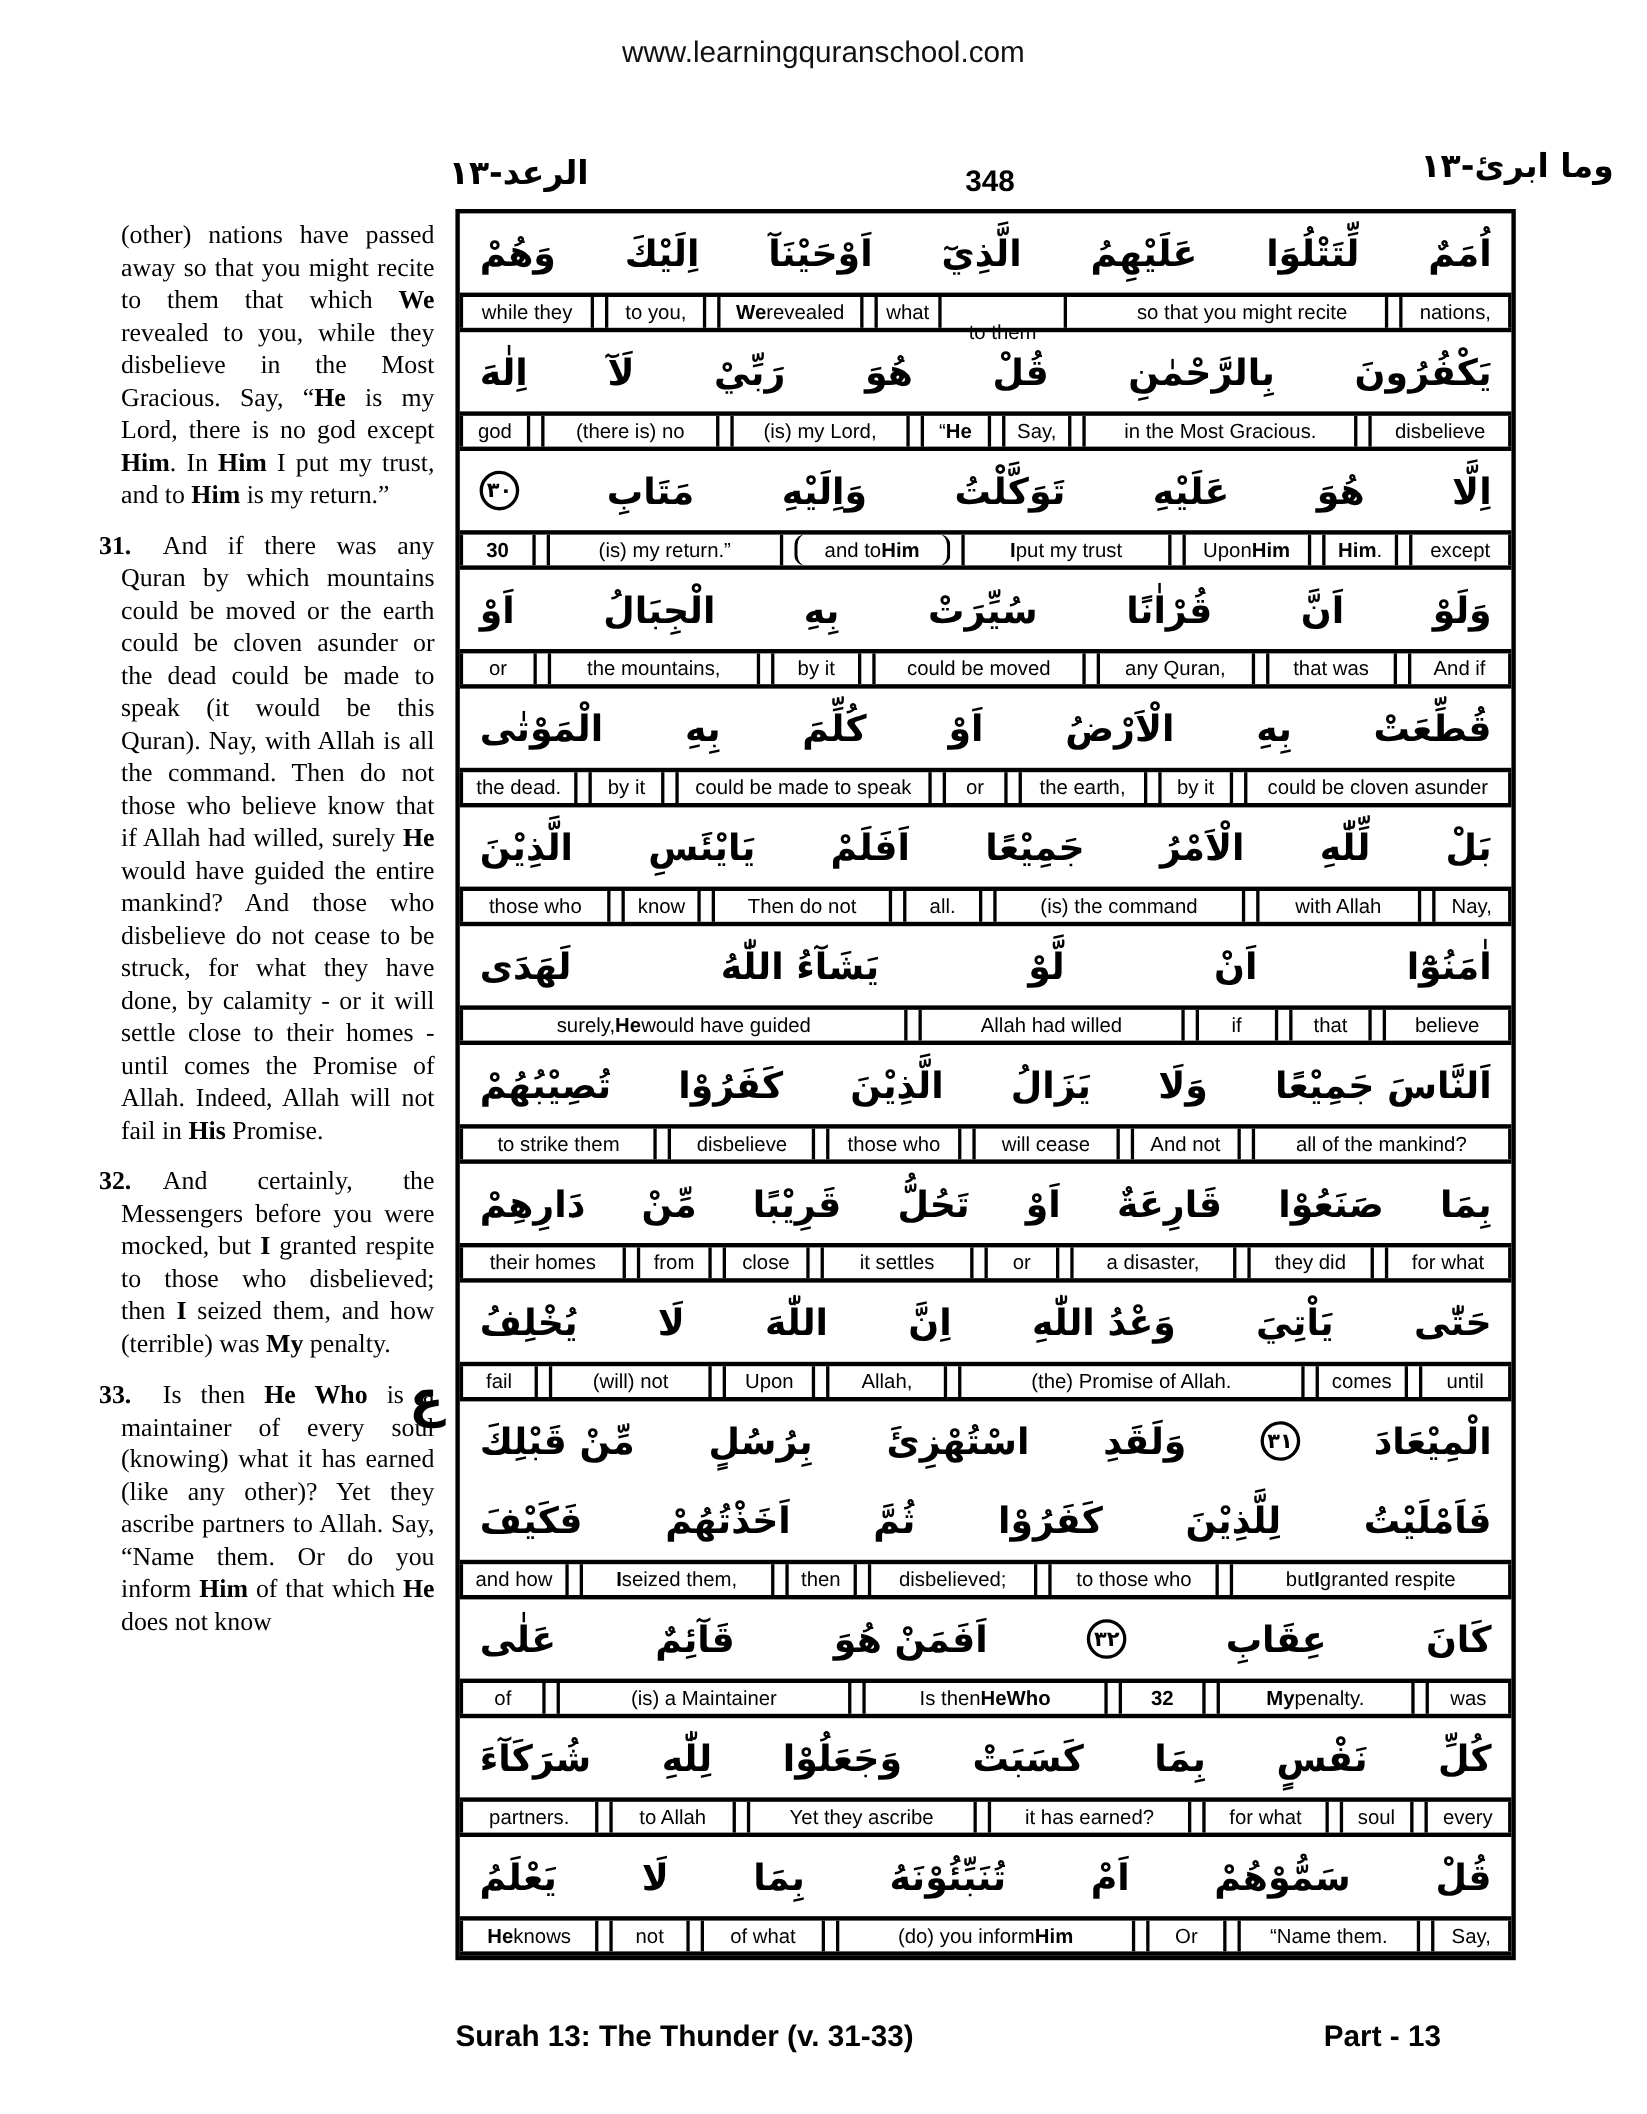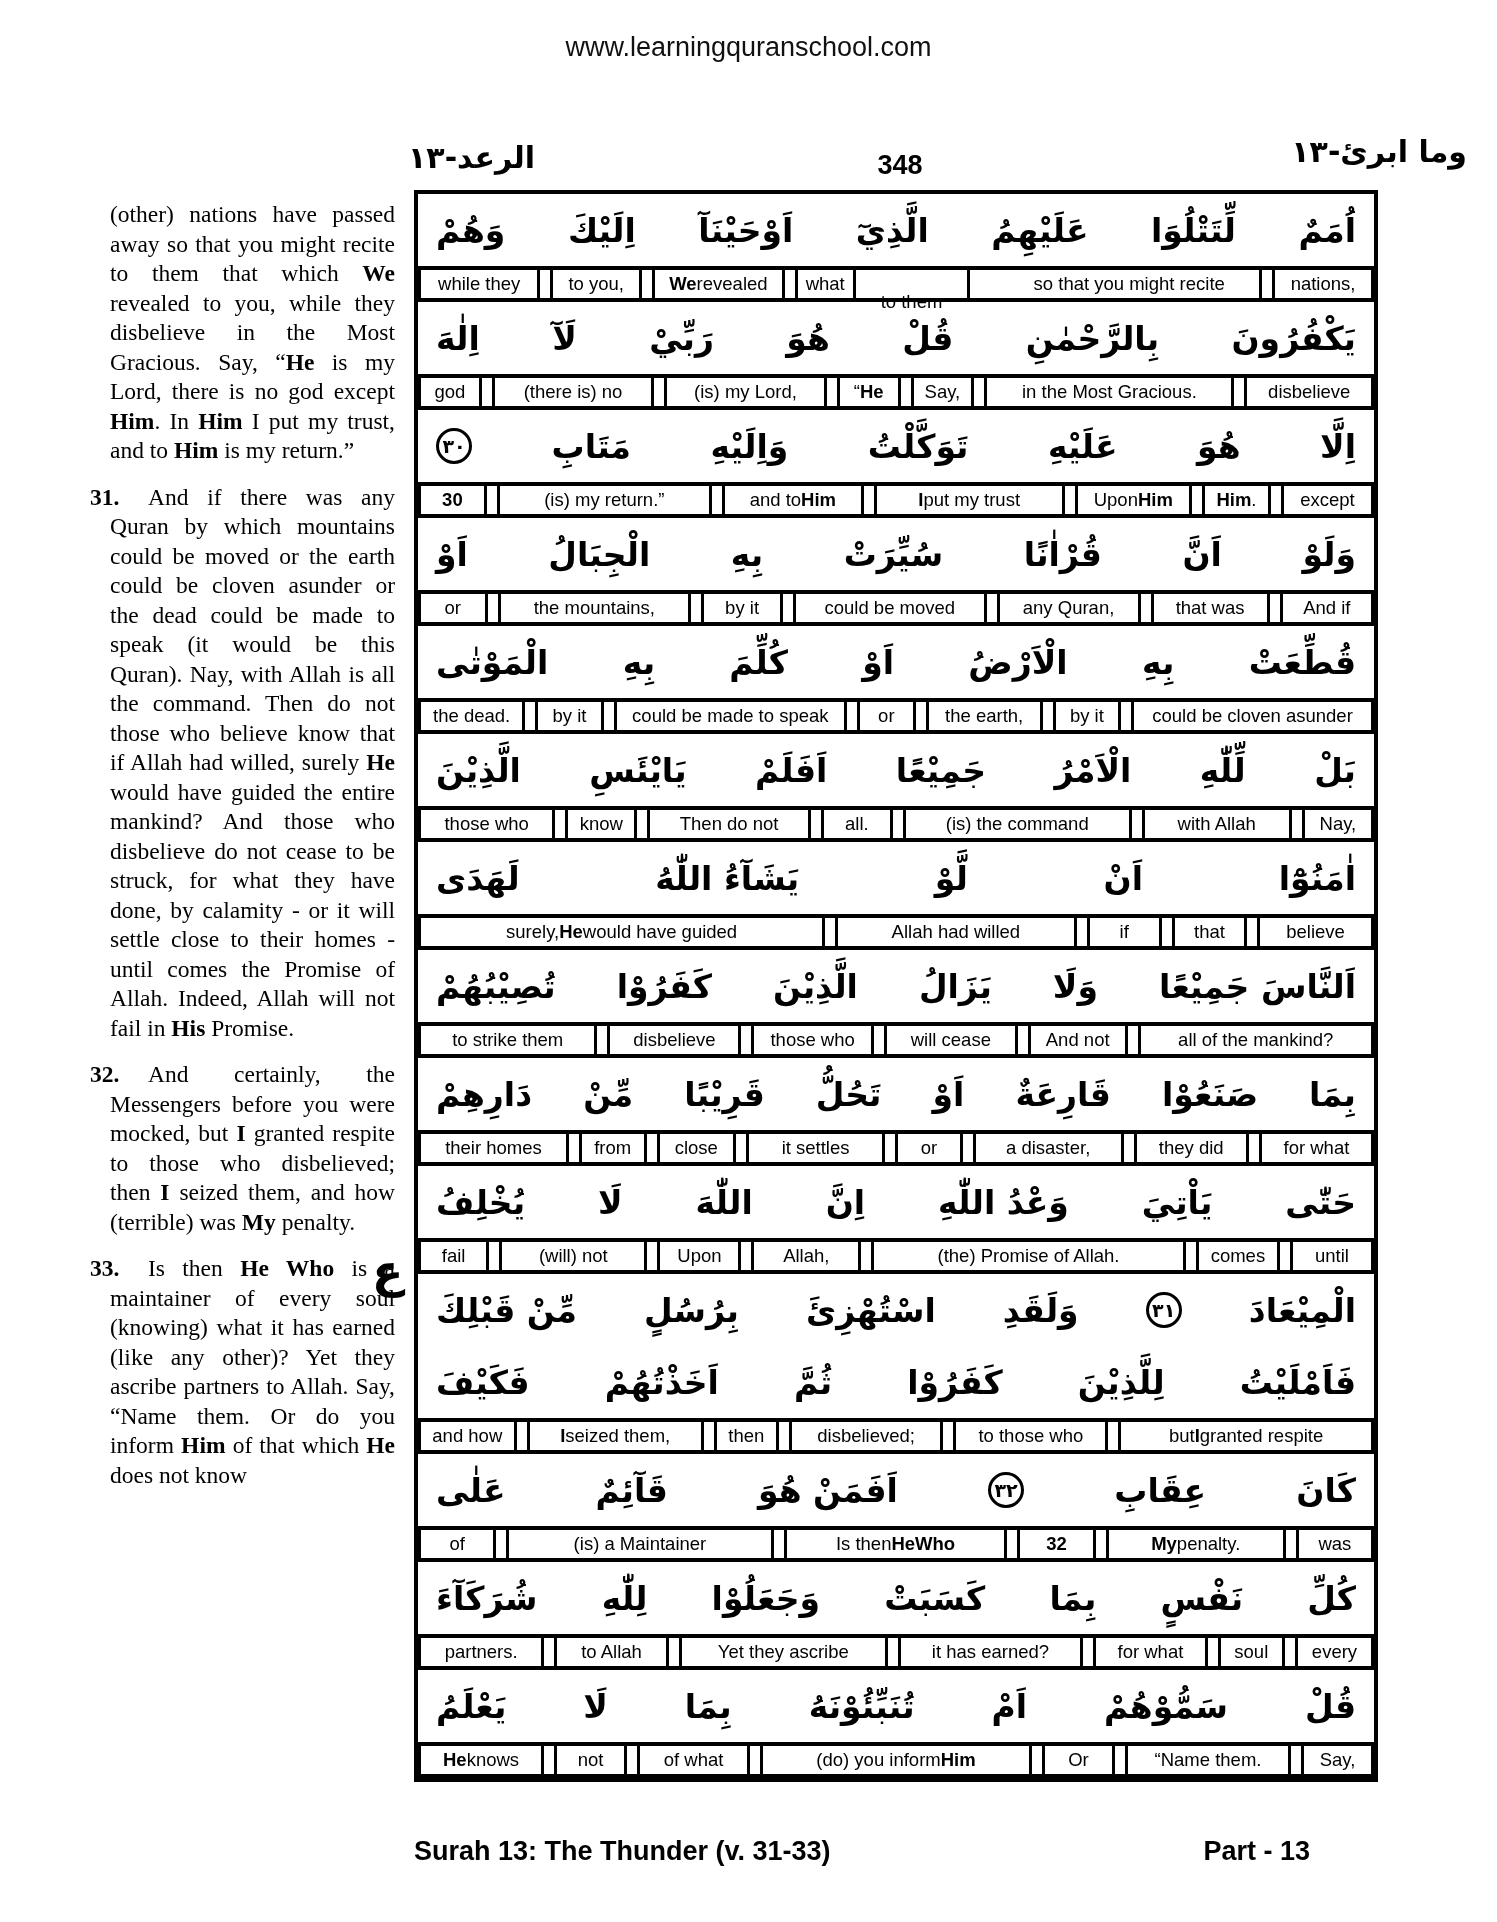--- a/index.html
+++ b/index.html
@@ -109,21 +109,21 @@
         <span class="ar-word">تَوَكَّلْتُ</span>
         <span class="ar-word">وَاِلَيْهِ</span>
         <span class="ar-word">مَتَابِ</span>
         <span class="verse-circle">٣٠</span>
       </div>
       <div class="tr-strip">
         <div class="tr-box" style="flex-grow: 4;">
           <b>30</b>
         </div>
         <div class="tr-box" style="flex-grow: 16;">(is) my return.”</div>
-        <div class="tr-box" style="flex-grow: 10;">and to <b>Him</b></div>
+        <div class="tr-box" style="flex-grow: 10; border-radius: 10px;">and to <b>Him</b></div>
         <div class="tr-box" style="flex-grow: 14;"><b>I</b> put my trust</div>
         <div class="tr-box" style="flex-grow: 8;">Upon <b>Him</b></div>
         <div class="tr-box" style="flex-grow: 4;"><b>Him</b>.</div>
         <div class="tr-box" style="flex-grow: 6;">except</div>
       </div>
       <div class="ar-row">
         <span class="ar-word">وَلَوْ</span>
         <span class="ar-word">اَنَّ</span>
         <span class="ar-word">قُرْاٰنًا</span>
         <span class="ar-word">سُيِّرَتْ</span>

